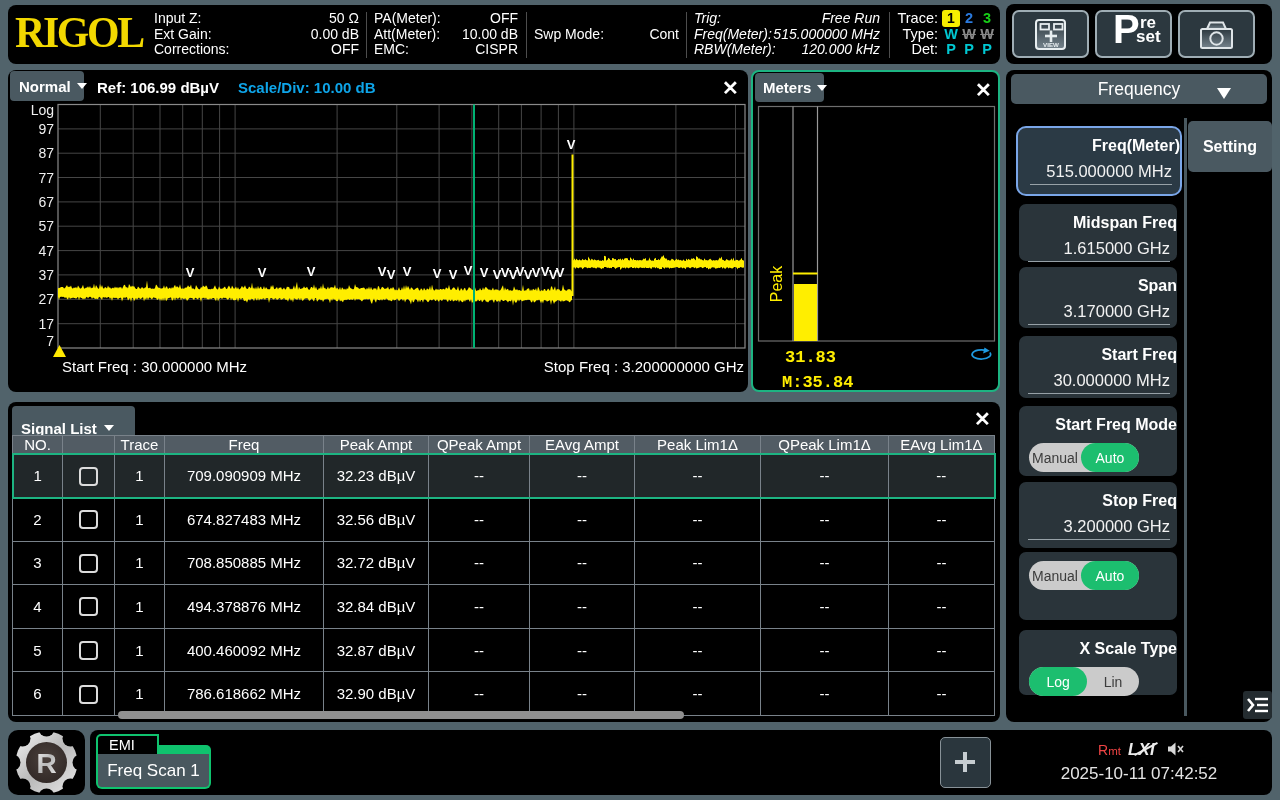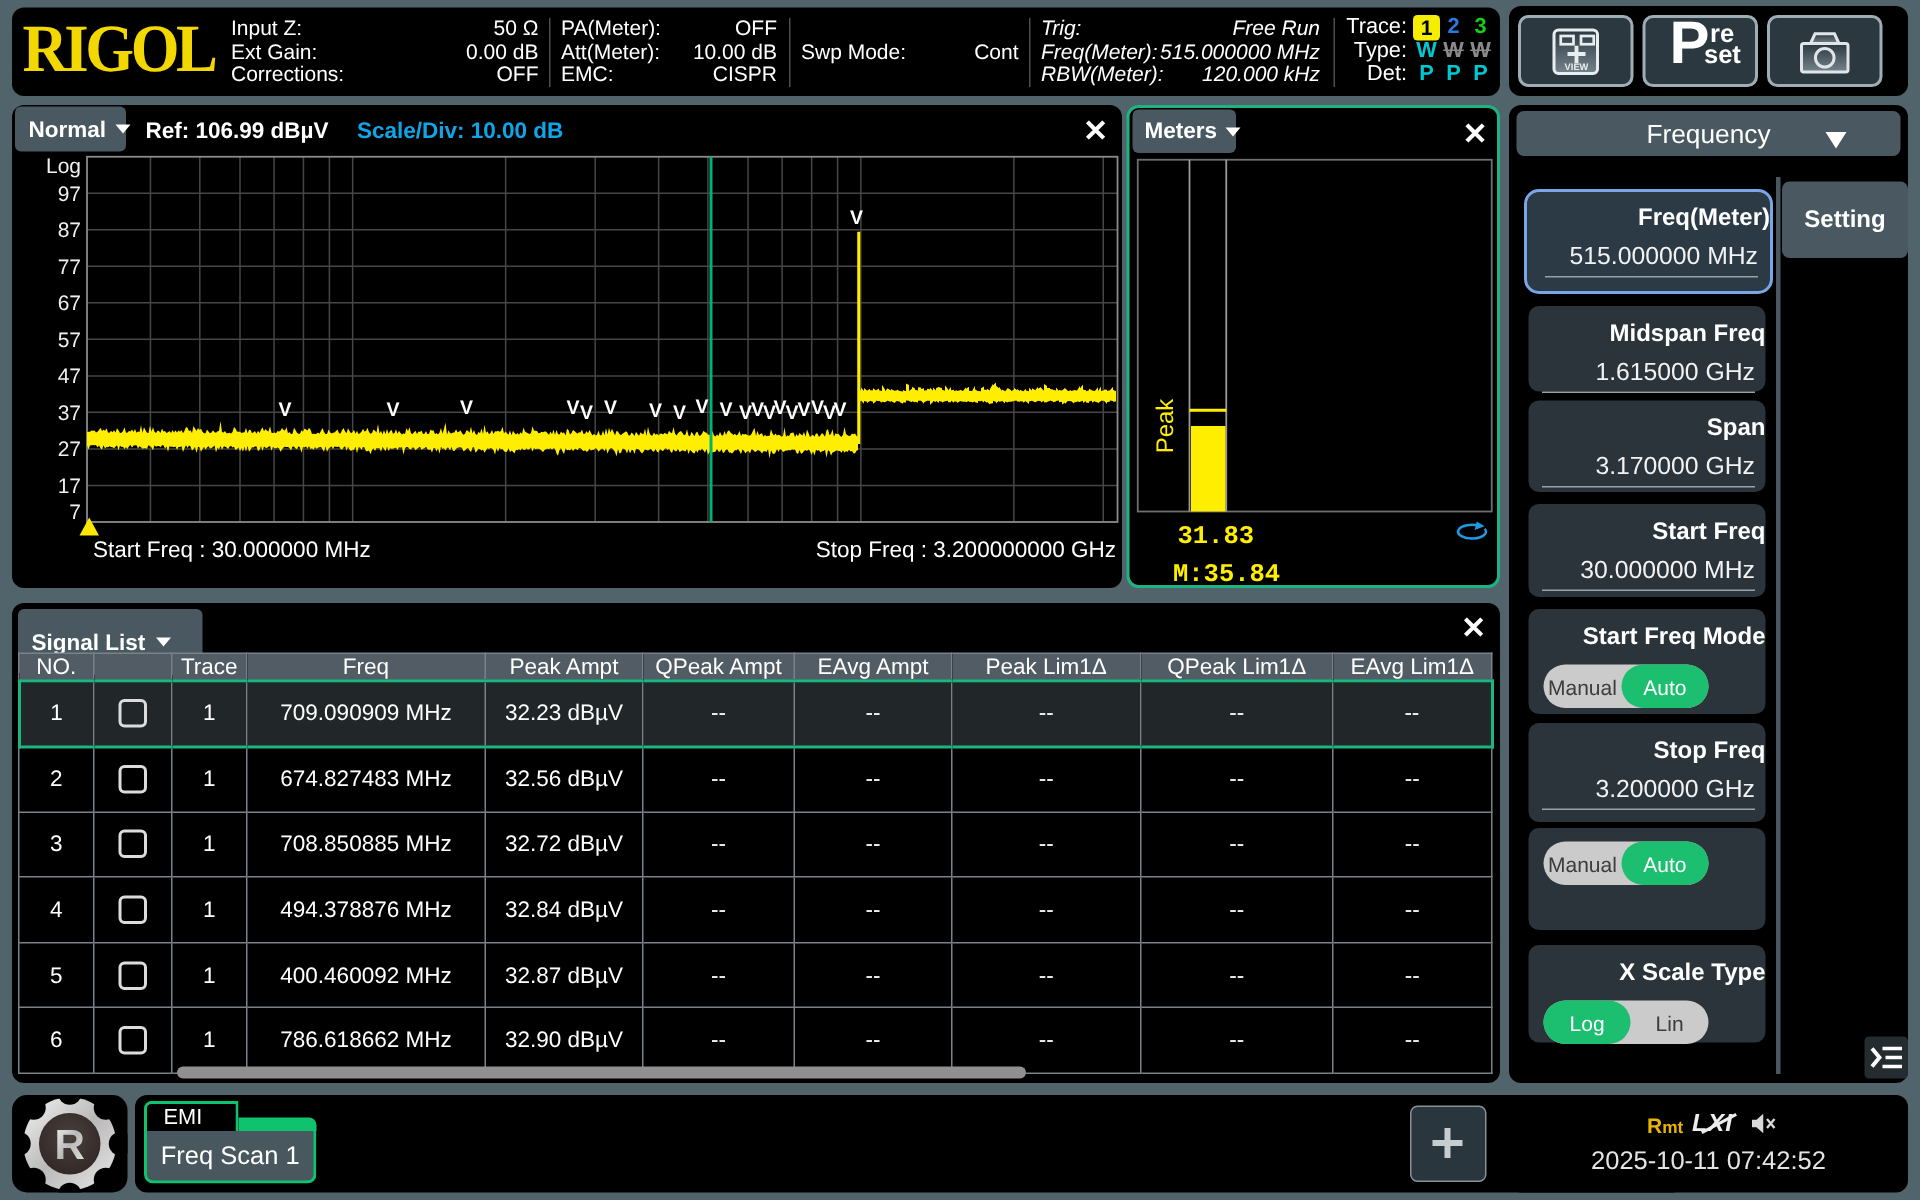--- a/index.html
+++ b/index.html
@@ -454,21 +454,21 @@
   <div class="abs" style="left:69px;top:15px;width:52px;height:9px;background:#0fc36e;border-radius:0 5px 0 0;"></div>
   <div class="abs" style="left:6px;top:24px;width:115px;height:35px;background:#49585f;border:2px solid #0fc36e;border-top:none;border-radius:0 0 6px 6px;color:#fff;font-size:17px;display:flex;align-items:center;justify-content:center;">Freq Scan 1</div>
   <div class="abs" style="left:850px;top:7px;width:51px;height:51px;background:#2a363d;border:1.5px solid #889298;border-radius:5px;">
     <svg width="48" height="48" viewBox="0 0 48 48">
       <line x1="14" y1="24" x2="34" y2="24" stroke="#c6cdd1" stroke-width="4"></line>
       <line x1="24" y1="14" x2="24" y2="34" stroke="#c6cdd1" stroke-width="4"></line>
     </svg>
   </div>
 </div>
 <div id="bbr" class="panel">
-  <div class="abs" style="left:92px;top:12px;font-size:14px;color:#eab308;font-weight:bold;">R<span style="font-size:11.5px;">mt</span></div>
+  <div class="abs" style="left:92px;top:12px;font-size:14px;color:#ef4444;">R<span style="font-size:11.5px;">mt</span></div>
   <div class="abs" style="left:122px;top:10px;font-size:16.5px;font-weight:bold;font-style:italic;color:#ececec;letter-spacing:0.5px;">LXI</div>
   <div class="abs" style="left:127px;top:18px;width:26px;height:2px;background:#ececec;transform:rotate(-28deg);"></div>
   <svg class="abs" style="left:160px;top:11px;" width="20" height="16" viewBox="0 0 20 16">
     <path d="M2,5.5 L5,5.5 L9.5,1.5 L9.5,14.5 L5,10.5 L2,10.5 Z" fill="#d8d8d8"></path>
     <path d="M12,5 l5,6 M17,5 l-5,6" stroke="#d8d8d8" stroke-width="1.6"></path>
   </svg>
   <div class="abs" style="left:0;top:34px;width:266px;text-align:center;font-size:17px;color:#e4e4e4;">2025-10-11 07:42:52</div>
 </div>
 
 </body></html>

